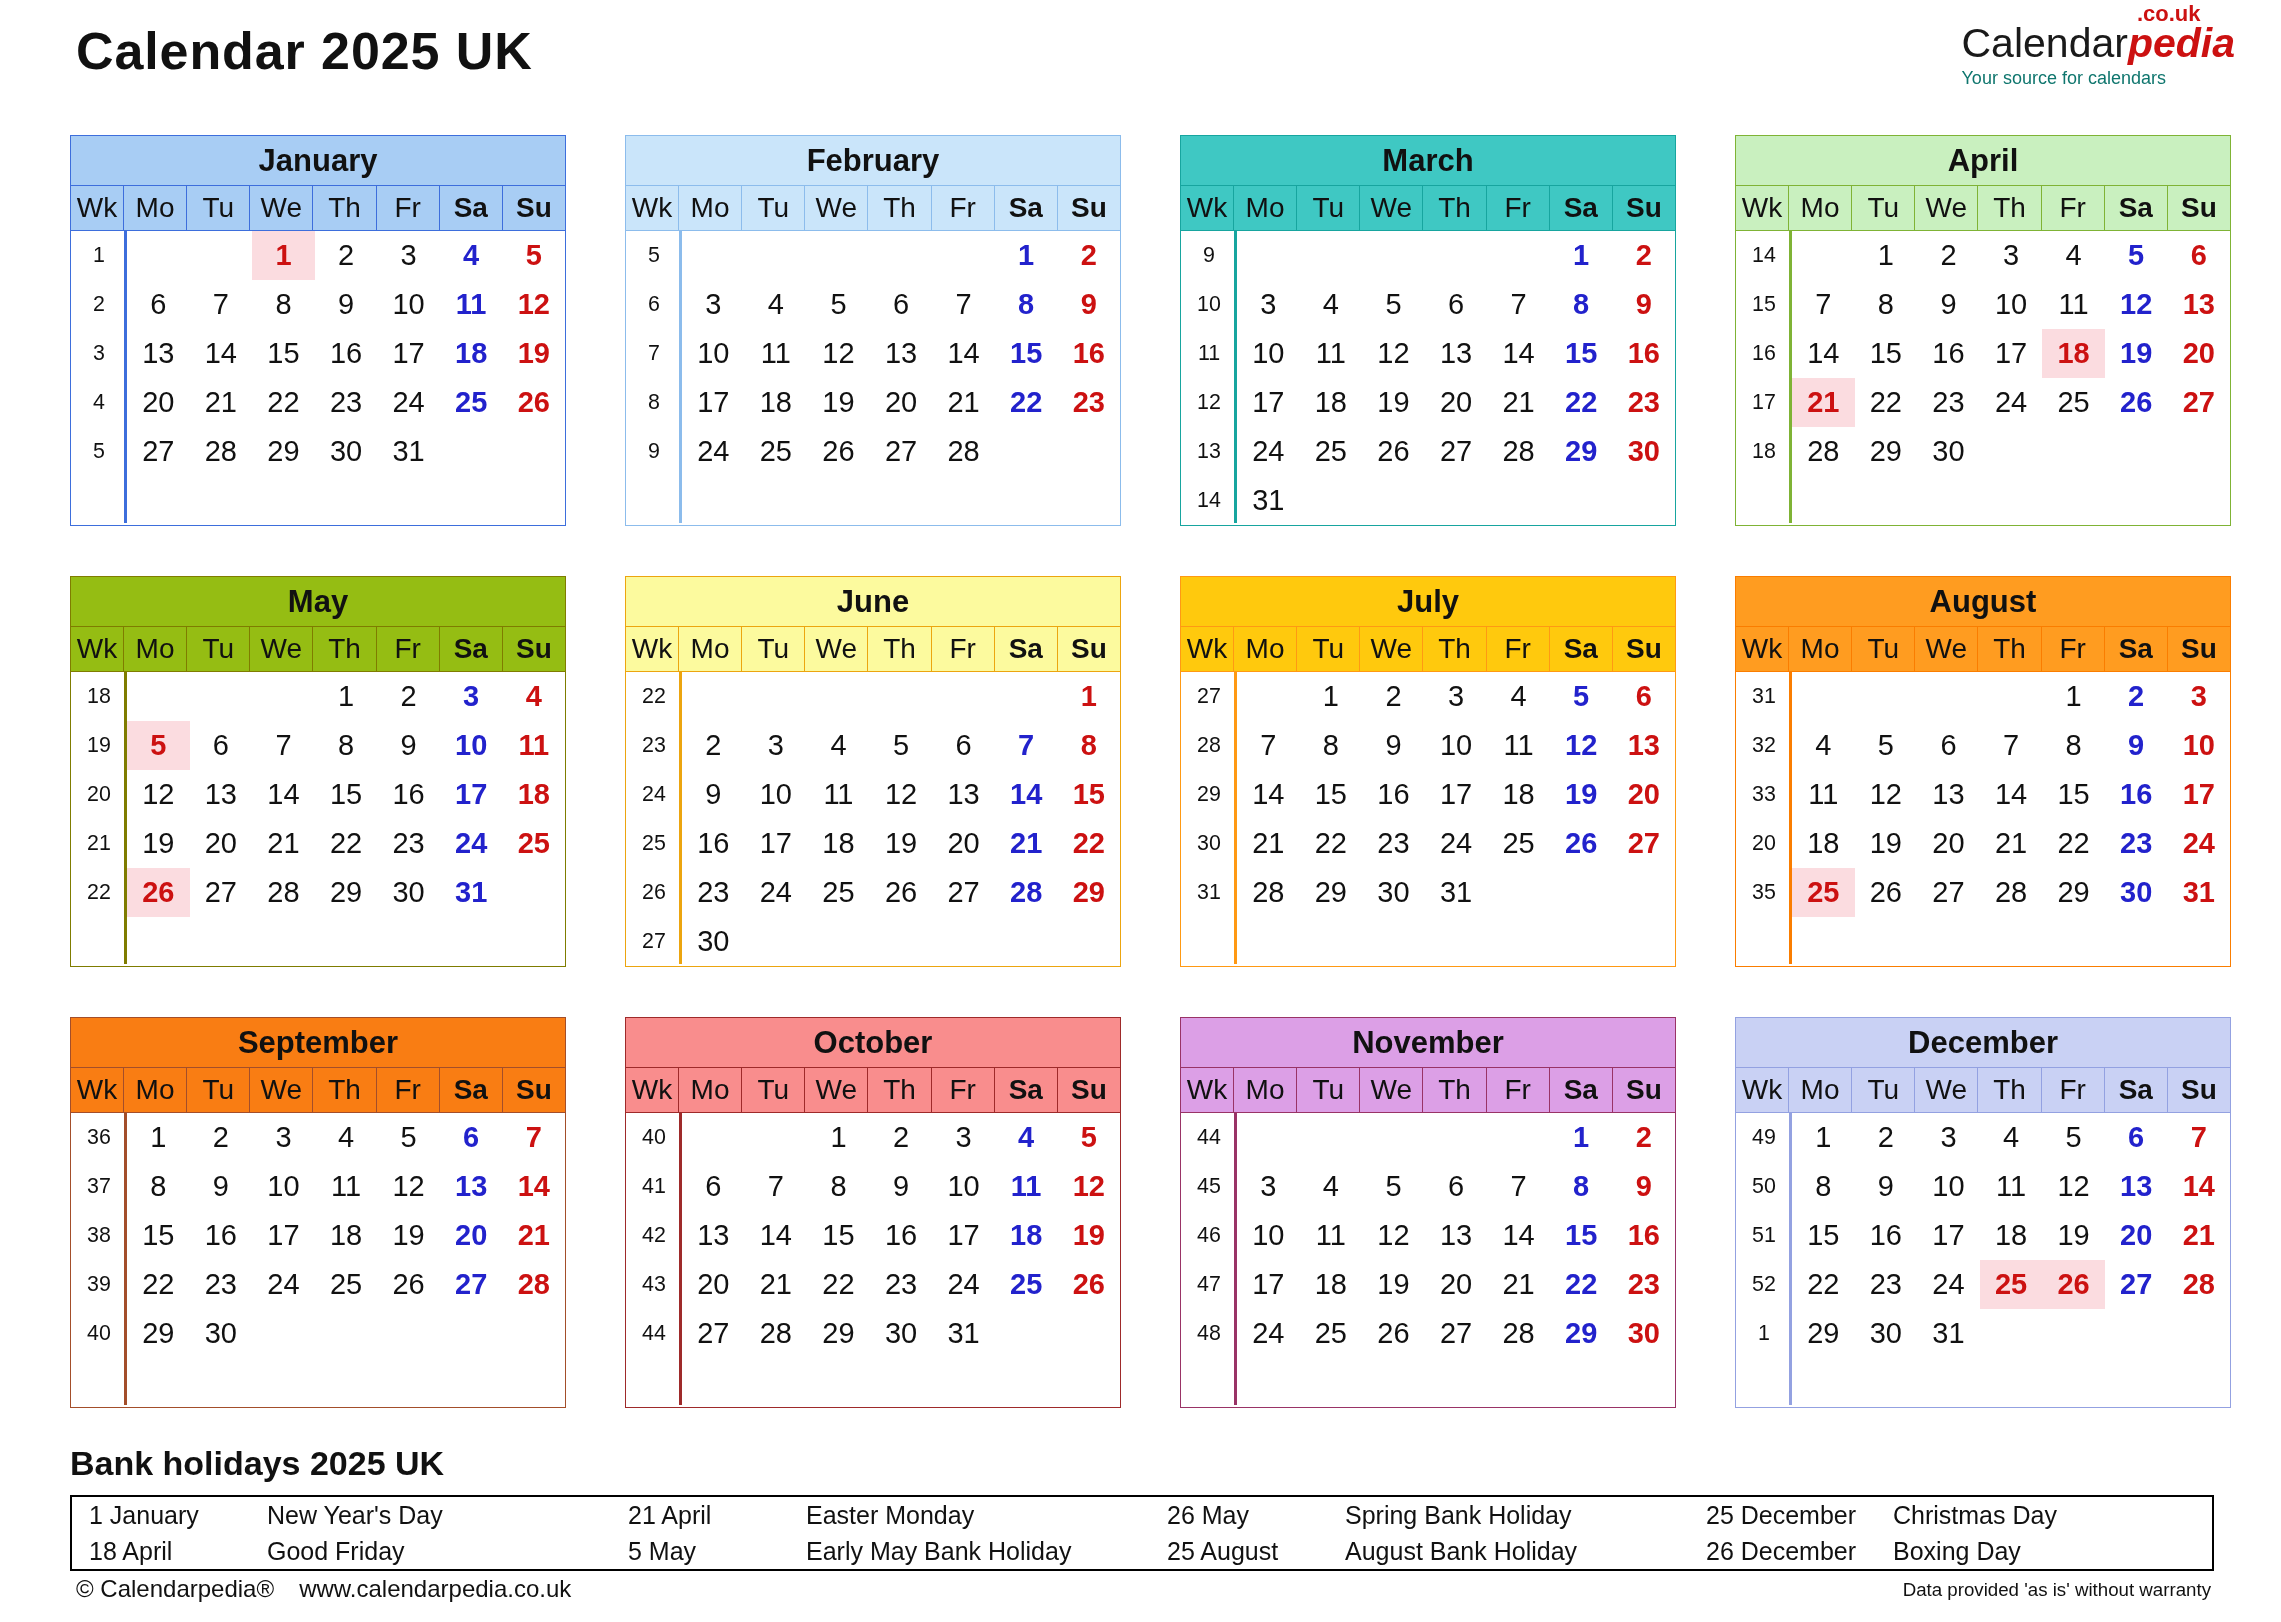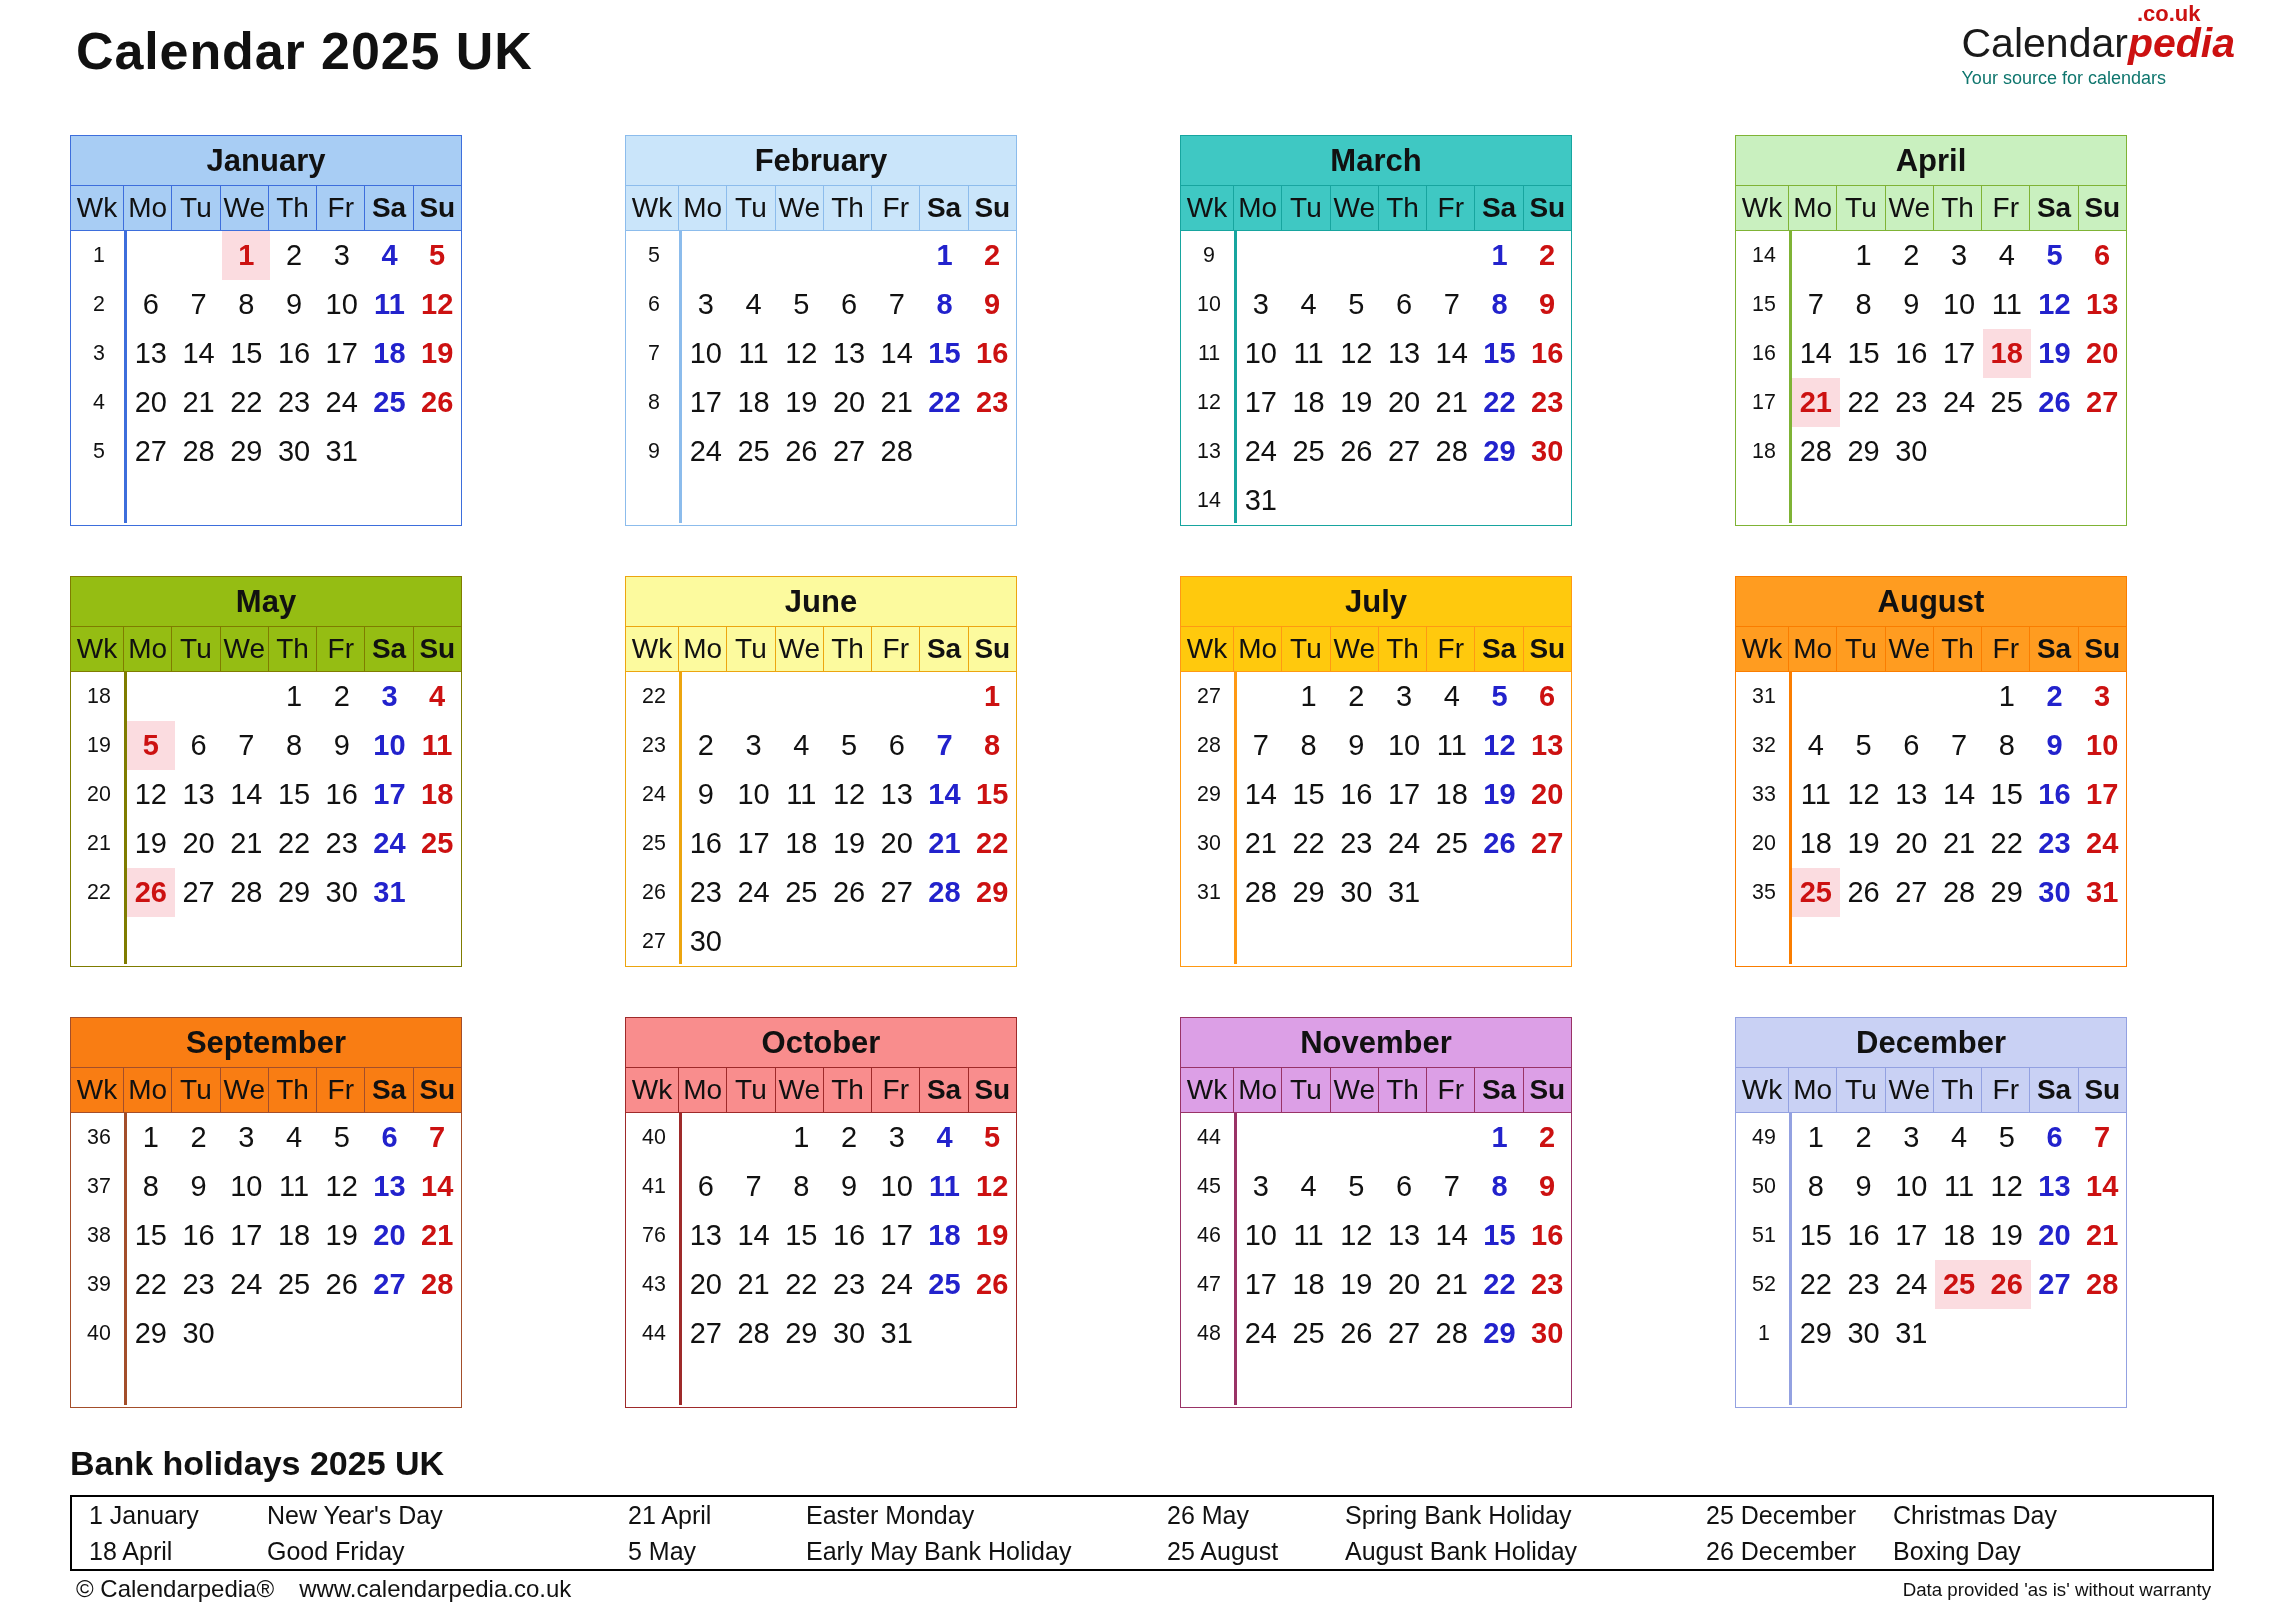--- a/index.html
+++ b/index.html
@@ -11,21 +11,21 @@
   .logo{ text-align:left;line-height:1;}
   .logo-line{white-space:nowrap;}
   .logo-black{font-size:41px;color:#1a1a1a;letter-spacing:0px;}
   .logo-pedia-wrap{position:relative;display:inline-block;}
   .logo-red{font-size:41px;color:#cc1111;font-weight:bold;font-style:italic;}
   .logo-couk{position:absolute;top:-19.6px;left:9px;font-size:22px;color:#cc1111;font-weight:bold;}
   .tagline{font-size:18px;color:#0f766e;margin-top:5px;}
 
   
   .months{position:absolute;left:70px;top:135px;display:grid;grid-template-columns:repeat(4,496px);column-gap:59px;row-gap:50px;}
-  .month{width:392px;height:391px;box-sizing:border-box;border:1.8px solid var(--bc);background:#fff;}
+  .month{width:496px;height:391px;box-sizing:border-box;border:1.8px solid var(--bc);background:#fff;}
   .mtitle{height:49px;background:var(--hbg);border-bottom:1.8px solid var(--bc);display:flex;align-items:center;justify-content:center;font-size:31px;font-weight:bold;color:#111;}
   .whead{display:flex;height:45px;background:var(--hbg);border-bottom:1.8px solid var(--bc);box-sizing:border-box;}
   .whead .cell{display:flex;align-items:center;justify-content:center;border-right:1.8px solid var(--bc);box-sizing:border-box;font-size:28px;color:#111;}
   .whead .cell:last-child{border-right:none;}
   .whead .wkh{width:53px;font-size:28px;}
   .whead .dayh{flex:1;}
   .whead .bold{font-weight:bold;}
   .mbody{position:relative;height:292px;overflow:hidden;}
   .vline{position:absolute;left:53px;top:0;bottom:0;width:2.7px;background:var(--bc);}
   .week{display:flex;height:49px;}
@@ -698,21 +698,21 @@
           <div class="wknum">41</div>
           <div class="day">6</div>
           <div class="day">7</div>
           <div class="day">8</div>
           <div class="day">9</div>
           <div class="day">10</div>
           <div class="day sat">11</div>
           <div class="day sun">12</div>
         </div>
         <div class="week">
-          <div class="wknum">76</div>
+          <div class="wknum">42</div>
           <div class="day">13</div>
           <div class="day">14</div>
           <div class="day">15</div>
           <div class="day">16</div>
           <div class="day">17</div>
           <div class="day sat">18</div>
           <div class="day sun">19</div>
         </div>
         <div class="week">
           <div class="wknum">43</div>

